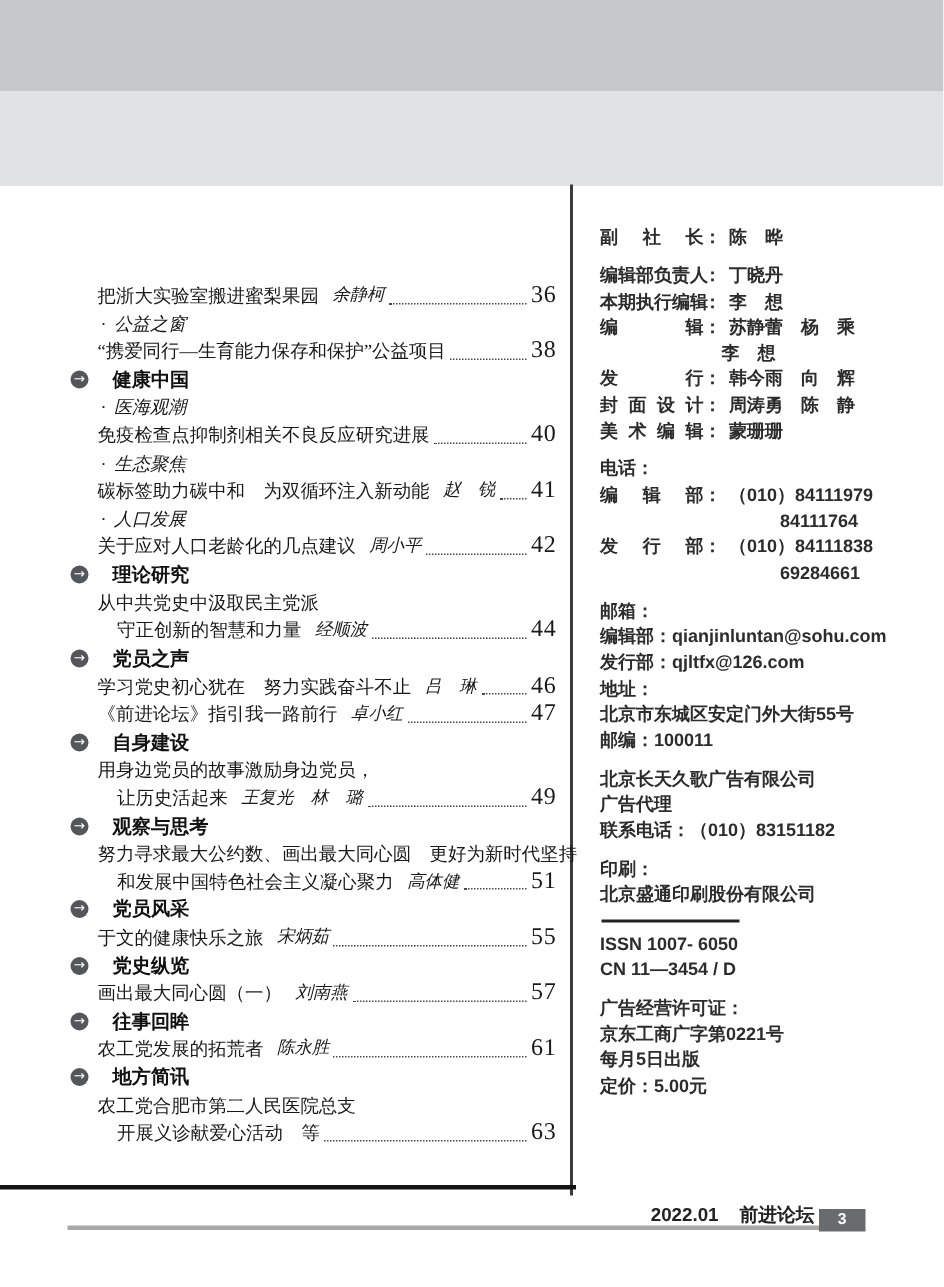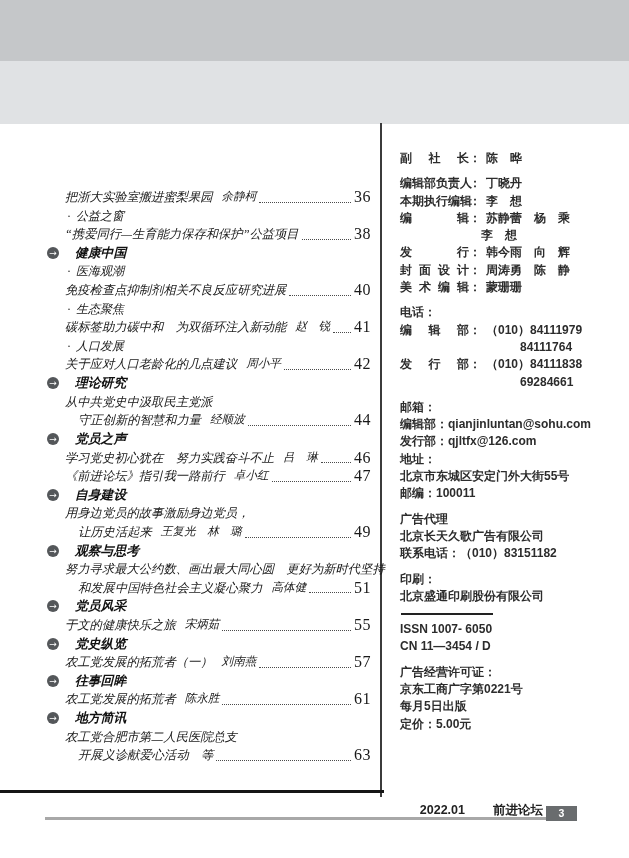--- a/index.html
+++ b/index.html
@@ -10,21 +10,21 @@
   }
   .band-dark  { position:absolute; left:0; top:0;  width:629px; height:61px; }
   .band-light { position:absolute; left:0; top:61px; width:629px; height:63px; }
   .v-divider  { position:absolute; left:380px; top:123px; width:2px; height:674px; }
   .toc-bottom-rule { position:absolute; left:0; top:790px; width:384px; height:3px; }
 
   
   .toc { position:absolute; left:47px; top:188px; width:324px; }
   .trow { display:flex; height:18.62px; line-height:18.62px; white-space:nowrap;
           font-family:"Liberation Serif", serif; font-size:12.3px; color:#191919; }
-  .trow .t { flex:0 0 auto;font-style:italic; }
+  .trow .t { flex:0 0 auto; }
   .trow.item { padding-left:18px; }
   .trow.cont { padding-left:31px; }
   .trow.sub  { padding-left:20px; font-style:italic; font-size:12px; }
   .sub-bullet { margin-right:5px; font-style:normal; }
   .trow.sec { font-family:"Liberation Sans", sans-serif; font-weight:bold;
               font-size:12.8px; color:#111; }
   .sec-icon { flex:0 0 auto; width:12px; height:12px; border-radius:50%;
               margin:3px 16px 0 0; color:#fff; font-size:9px; line-height:12px;
               text-align:center; font-family:"DejaVu Sans", sans-serif; font-weight:normal; }
   .author { flex:0 0 auto; margin-left:9px; font-style:italic; font-size:11.6px; }
@@ -41,21 +41,21 @@
   .mlabel { display:inline-block; width:69px; text-align:justify; text-align-last:justify; }
   .mcolon { margin-right:5px; }
   .mline.cont  { padding-left:81px; }
   .mline.pcont { padding-left:120px; }
   .mrule { width:92px; border-top:2px solid #222; margin:8px 0 6px 1px; }
 
   
   .footer-line { position:absolute; left:45px; top:817px; width:501px; height:3px; }
   .footer-meta { position:absolute; right:86px; top:802px; font-weight:bold;
                  font-size:12.5px; color:#222; white-space:nowrap; }
-  .footer-issue { margin-right:28px; }
+  .footer-issue { margin-right:14px; }
   .footer-badge { position:absolute; left:546px; top:806px; width:31px; height:15px;
                   color:#fff; font-size:10.5px; font-weight:bold; text-align:center;
                   line-height:15px; }
 </style>
 </head>
 <body>
 
 <div class="band-dark" style="background: rgb(197, 199, 201);"></div>
 <div class="band-light" style="background: rgb(224, 226, 228);"></div>
 <div class="v-divider" style="background: rgb(59, 59, 59);"></div>
@@ -173,21 +173,21 @@
       <span class="t">于文的健康快乐之旅</span>
       <span class="author">宋炳茹</span>
       <span class="leader"></span>
       <span class="pg">55</span>
     </div>
     <div class="trow sec">
       <span class="sec-icon" style="background: rgb(84, 87, 90);">→</span>
       <span class="t">党史纵览</span>
     </div>
     <div class="trow item">
-      <span class="t">农工党发展的拓荒者（一）</span>
+      <span class="t">画出最大同心圆（一）</span>
       <span class="author">刘南燕</span>
       <span class="leader"></span>
       <span class="pg">57</span>
     </div>
     <div class="trow sec">
       <span class="sec-icon" style="background: rgb(84, 87, 90);">→</span>
       <span class="t">往事回眸</span>
     </div>
     <div class="trow item">
       <span class="t">农工党发展的拓荒者</span>
@@ -231,22 +231,22 @@
     </div>
     <div class="mgroup">
       <div class="mline"><span>邮箱：</span></div>
       <div class="mline"><span>编辑部：qianjinluntan@sohu.com</span></div>
       <div class="mline"><span>发行部：qjltfx@126.com</span></div>
       <div class="mline"><span>地址：</span></div>
       <div class="mline"><span>北京市东城区安定门外大街55号</span></div>
       <div class="mline"><span>邮编：100011</span></div>
     </div>
     <div class="mgroup">
+      <div class="mline"><span>北京长天久歌广告有限公司</span></div>
       <div class="mline"><span>广告代理</span></div>
-      <div class="mline"><span>北京长天久歌广告有限公司</span></div>
       <div class="mline"><span>联系电话：（010）83151182</span></div>
     </div>
     <div class="mgroup">
       <div class="mline"><span>印刷：</span></div>
       <div class="mline"><span>北京盛通印刷股份有限公司</span></div>
       <div class="mrule"></div>
       <div class="mline"><span>ISSN 1007- 6050</span></div>
       <div class="mline"><span>CN 11—3454 / D</span></div>
     </div>
     <div class="mgroup">

